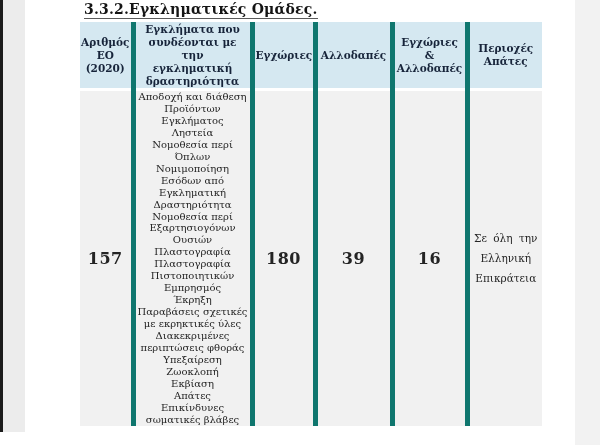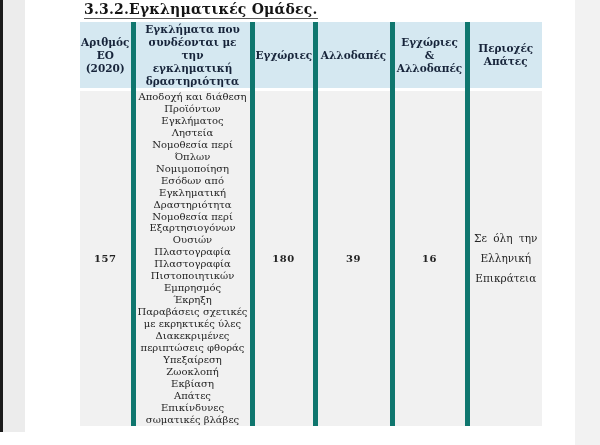--- a/index.html
+++ b/index.html
@@ -60,21 +60,21 @@
     text-align: center;
     vertical-align: middle;
     color: #242424;
   }
   table.groups th + th,
   table.groups td + td {
     border-left: 5px solid #0f766e;
   }
   tr.body-row { height: 335px; }
   td.num-cell {
-    font-size: 10px;
+    font-size: 16px;
     font-weight: 700;
     color: #1a1a1a;
     letter-spacing: 0.5px;
   }
   td.crimes-cell {
     vertical-align: top;
     font-size: 10px;
     line-height: 11.95px;
     white-space: pre-line;
     padding-top: 1px;

